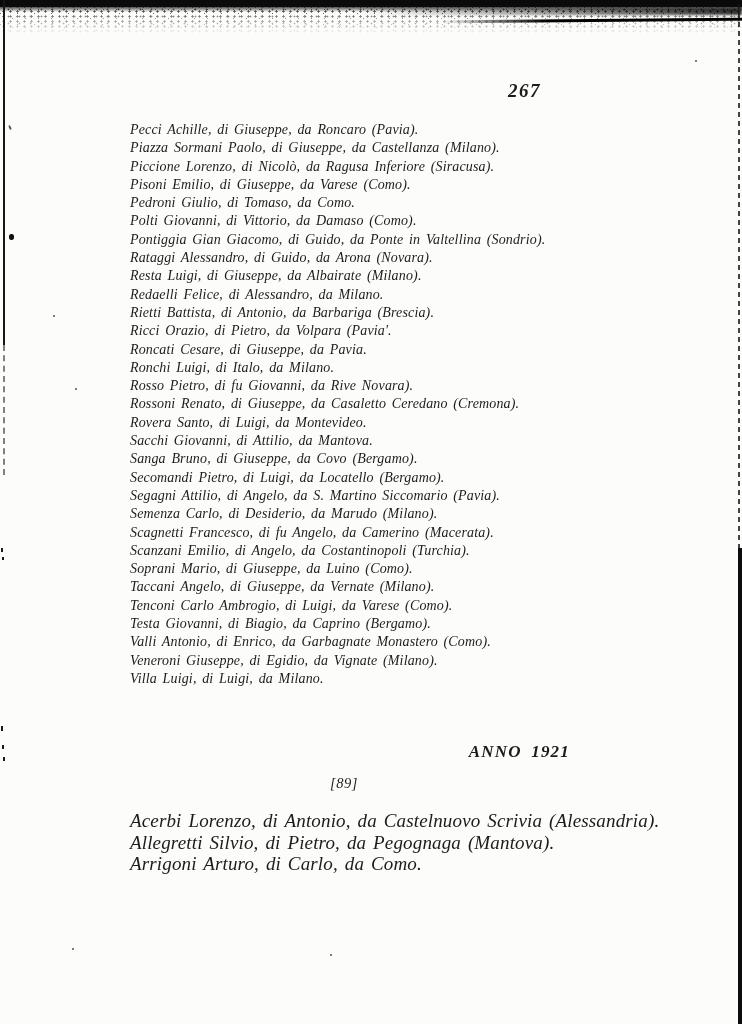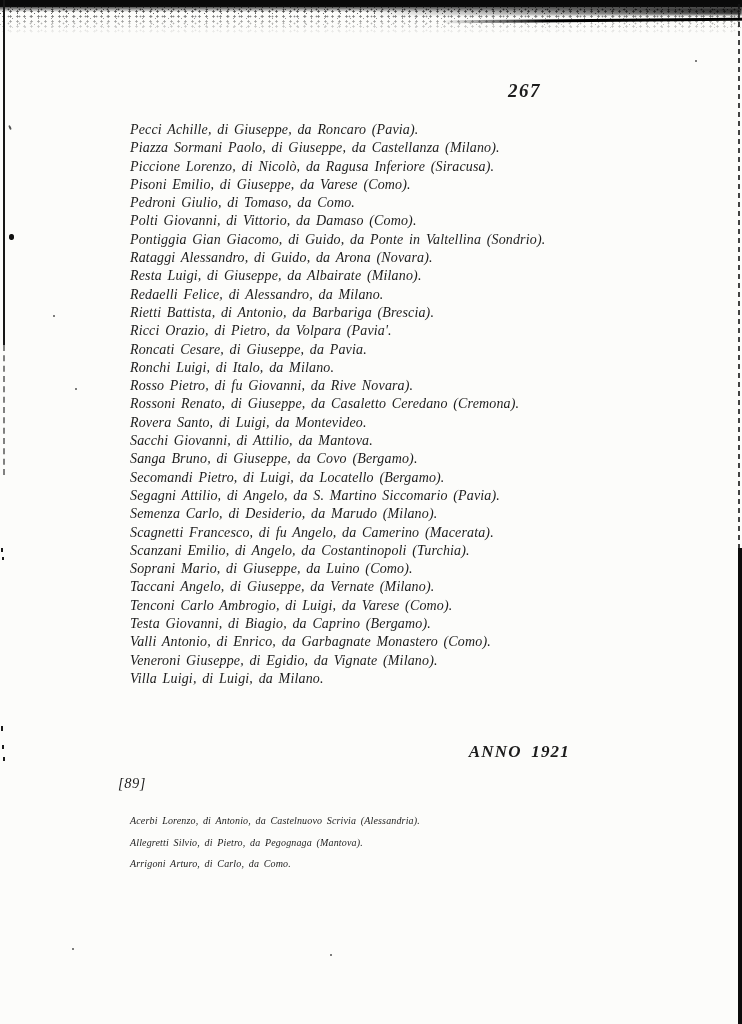--- a/index.html
+++ b/index.html
@@ -40,28 +40,28 @@
   .right-bar   { position:absolute; right:0; top:548px; width:4px; height:476px; background:#0c0c0c; }
   
   .speck { position:absolute; width:2px; height:2px; background:rgba(10,10,10,.7); border-radius:50%; }
   
   .page-number {
     position:absolute; top:80px; left:508px;
     font-size:19px; font-weight:bold; letter-spacing:1.5px;
   }
   .register-list { position:absolute; left:118px; width:520px;margin-left:12px; }
   .list-primary  { top:121px;  font-size:14px; line-height:18.3px; }
-  .list-1921     { top:810px;  font-size:10px; line-height:21.5px; }
+  .list-1921     { top:810px;  font-size:19px; line-height:21.5px; }
   .entry { white-space:nowrap; word-spacing:2px; letter-spacing:.15px; }
   .section-heading {
     position:absolute; top:742px; left:118px; width:452px; text-align:right;
     font-size:17px; letter-spacing:1.2px; word-spacing:4px; font-weight:600;
   }
   .section-subheading {
-    position:absolute; top:775px; left:118px; width:452px; text-align:left;
+    position:absolute; top:775px; left:118px; width:452px; text-align:center;
     font-size:14.5px; letter-spacing:.5px;
   }
 </style>
 </head>
 <body>
 
 <div class="page">
 
   <div class="tear-solid"></div>
   <div class="tear-fade"></div>

